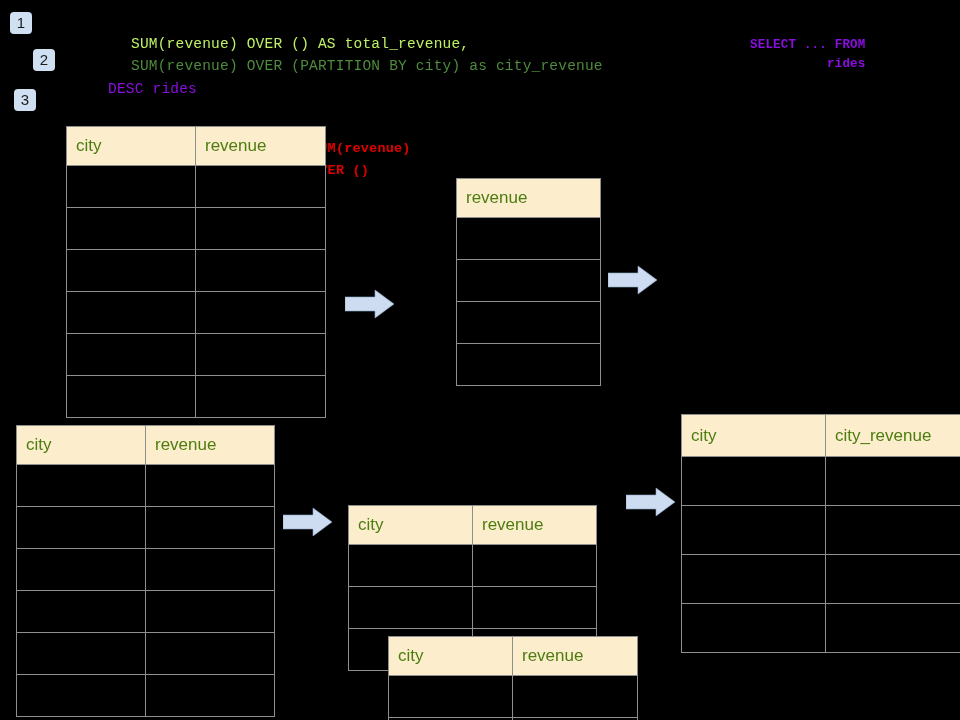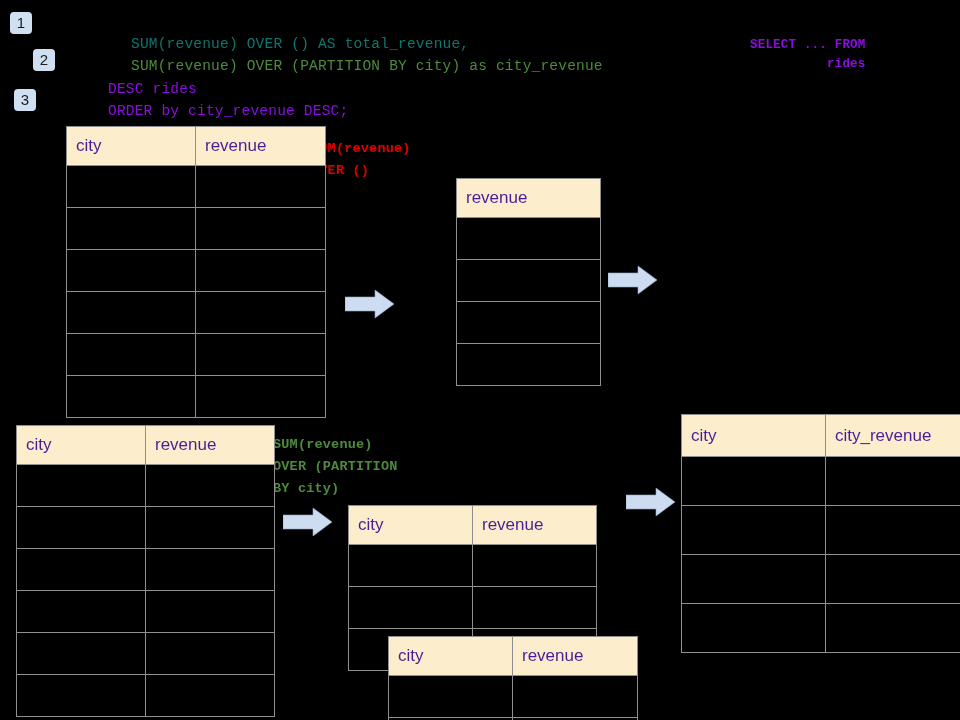--- a/index.html
+++ b/index.html
@@ -34,21 +34,21 @@
   
   .sql {
     position: absolute;
     font-family: "Liberation Mono", monospace;
     font-size: 14.5px;
     line-height: 21.5px;
     white-space: pre;
     letter-spacing: 0.2px;
   }
   .sql-purple { color: #8a0ee0; }
-  .sql-red    { color: #0f766e; }
+  .sql-red    { color: #bef264; }
   .sql-green  { color: #4e8b3c; }
 
   
   .annot {
     position: absolute;
     font-family: "Liberation Mono", monospace;
     font-size: 13.5px;
     line-height: 22px;
     white-space: pre;
     font-weight: bold;
@@ -70,21 +70,21 @@
     table-layout: fixed;
   }
   .tbl td {
     border: 1px solid #8f8f8f;
     padding: 0;
     background: #000000;
   }
   .tbl th {
     border: 1px solid #8f8f8f;
     background: #fceecd;
-    color: #4c1d95;
+    color: #4d7c0f;
     font-family: "Liberation Sans", sans-serif;
     font-weight: normal;
     font-size: 17px;
     text-align: left;
     padding: 0 0 0 9px;
   }
 
   
   .arrow {
     position: absolute;
@@ -95,31 +95,27 @@
 
 <div id="canvas">
 
   <div class="badge" style="left:10px; top:12px;">1</div>
   <div class="badge" style="left:33px; top:49px;">2</div>
   <div class="badge" style="left:14px; top:89px;">3</div>
 
   <div class="sql sql-red" style="left:131px; top:34px;">SUM(revenue) OVER () AS total_revenue,</div>
   <div class="sql sql-green" style="left:131px; top:56px;">SUM(revenue) OVER (PARTITION BY city) as city_revenue</div>
   <div class="sql sql-purple" style="left:108px; top:79px;">DESC rides</div>
-  <div class="sql sql-purple" style="left:108px; top:101px;">ORDER by city_revenue DESC;</div>
 
   <div class="annot annot-purple annot-small" style="left:750px; top:36px;">SELECT ... FROM
 rides</div>
 
   <div class="annot annot-red" style="left:311px; top:138px;">SUM(revenue)
 OVER ()</div>
 
-  <div class="annot annot-green" style="left:273px; top:434px;">SUM(revenue)
-OVER (PARTITION
-BY city)</div>
 
   <table class="tbl" id="tbl-source-top" style="left:66px; top:126px; width:239px;">
     <thead>
       <tr>
         <th style="width:119px; height:38px;">city</th>
         <th style="width:120px; height:38px;">revenue</th>
       </tr>
     </thead>
     <tbody>
         <tr>

